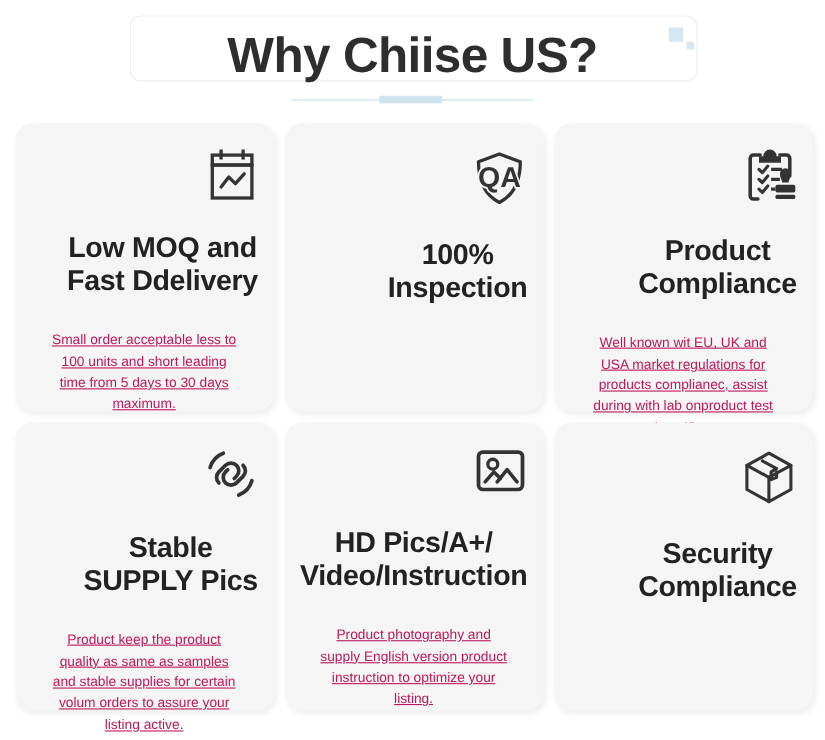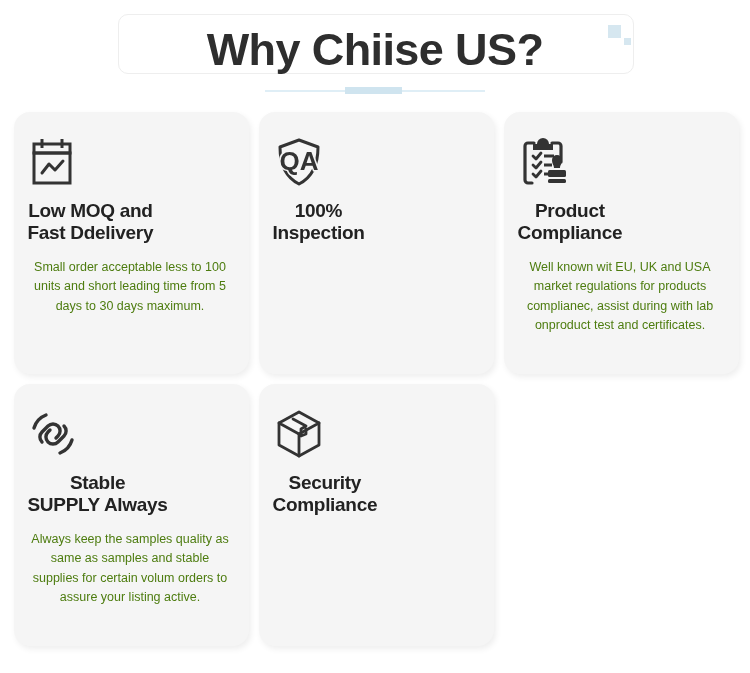--- a/index.html
+++ b/index.html
@@ -95,51 +95,52 @@
   }
 
   .card {
     background: #f5f5f5;
     border-radius: 16px;
     box-shadow: 2px 3px 6px rgba(0,0,0,0.07);
     padding: 22px 14px 16px 14px;
     box-sizing: border-box;
     display: flex;
     flex-direction: column;
-    align-items: flex-start;
+    align-items: flex-end;
     text-align: center;
   }
 
   .card-icon {
     height: 56px;
     display: flex;
     align-items: center;
     justify-content: center;
     margin-bottom: 10px;
   }
   .card-icon svg {
     display: block;
   }
 
   .card-title {
-    font-size: 19px;
+    font-size: 26px;
     font-weight: bold;
     color: #222222;
     line-height: 1.16;
     letter-spacing: -0.3px;
-    margin: 0 0 14px 0;
+    margin: 16px 0 14px 0;
     white-space: pre-line;
   }
 
   .card-body {
     font-size: 12.5px;
-    color: #4d7c0f;
+    color: #be185d;
     line-height: 1.55;
-    margin: 0;
+    margin: 16px;
     max-width: 205px;
+    text-decoration: underline;
   }
 </style>
 </head>
 <body>
 
 <div class="header">
   <div class="header-frame"></div>
   <div class="deco-square-lg"></div>
   <div class="deco-square-sm"></div>
   <div class="page-title">Why Chiise US?</div>
@@ -200,24 +201,37 @@
   <div class="card">
     <div class="card-icon">
       <svg width="50" height="50" viewBox="0 0 50 50" fill="none" stroke="#333333" stroke-width="3.4" stroke-linecap="round">
         <path d="M18 6 A20 20 0 0 0 6 19" fill="none"></path>
         <path d="M32 44 A20 20 0 0 0 44 31" fill="none"></path>
         <path d="M14 33 a7 7 0 0 1 0 -10 l6 -6 a7 7 0 0 1 10 10 l-2 2" fill="none"></path>
         <path d="M36 17 a7 7 0 0 1 0 10 l-6 6 a7 7 0 0 1 -10 -10 l2 -2" fill="none"></path>
       </svg>
     </div>
     <div class="card-title">Stable
-SUPPLY Always</div>
-    <div class="card-body">Always keep the samples quality as same as samples and stable supplies for certain volum orders to assure your listing active.</div>
-  </div>
-
+SUPPLY Pics</div>
+    <div class="card-body">Product keep the product quality as same as samples and stable supplies for certain volum orders to assure your listing active.</div>
+  </div>
+
+  <div class="card">
+    <div class="card-icon">
+      <svg width="50" height="46" viewBox="0 0 50 46" fill="none">
+        <rect x="5" y="5" width="40" height="34" rx="4" stroke="#333333" stroke-width="3.4" fill="none"></rect>
+        <circle cx="18" cy="16" r="4.5" stroke="#333333" stroke-width="3" fill="none"></circle>
+        <polyline points="11,32 19,23 25,29" stroke="#333333" stroke-width="3.2" fill="none" stroke-linejoin="round" stroke-linecap="round"></polyline>
+        <polyline points="22,32 31,21 40,32" stroke="#333333" stroke-width="3.2" fill="none" stroke-linejoin="round" stroke-linecap="round"></polyline>
+      </svg>
+    </div>
+    <div class="card-title">HD Pics/A+/
+Video/Instruction</div>
+    <div class="card-body">Product photography and supply English version product instruction to optimize your listing.</div>
+  </div>
 
   <div class="card">
     <div class="card-icon">
       <svg width="52" height="52" viewBox="0 0 52 52" fill="none" stroke="#333333" stroke-width="2.8" stroke-linejoin="round" stroke-linecap="round">
         <polygon points="26,4 46,15 26,26 6,15" fill="none"></polygon>
         <polyline points="6,15 6,37 26,48 46,37 46,15" fill="none"></polyline>
         <line x1="26" y1="26" x2="26" y2="48"></line>
         <path d="M20 11 l13 7 l-5 3 l0 7 l5 -2 l0 -5" fill="none"></path>
       </svg>
     </div>

